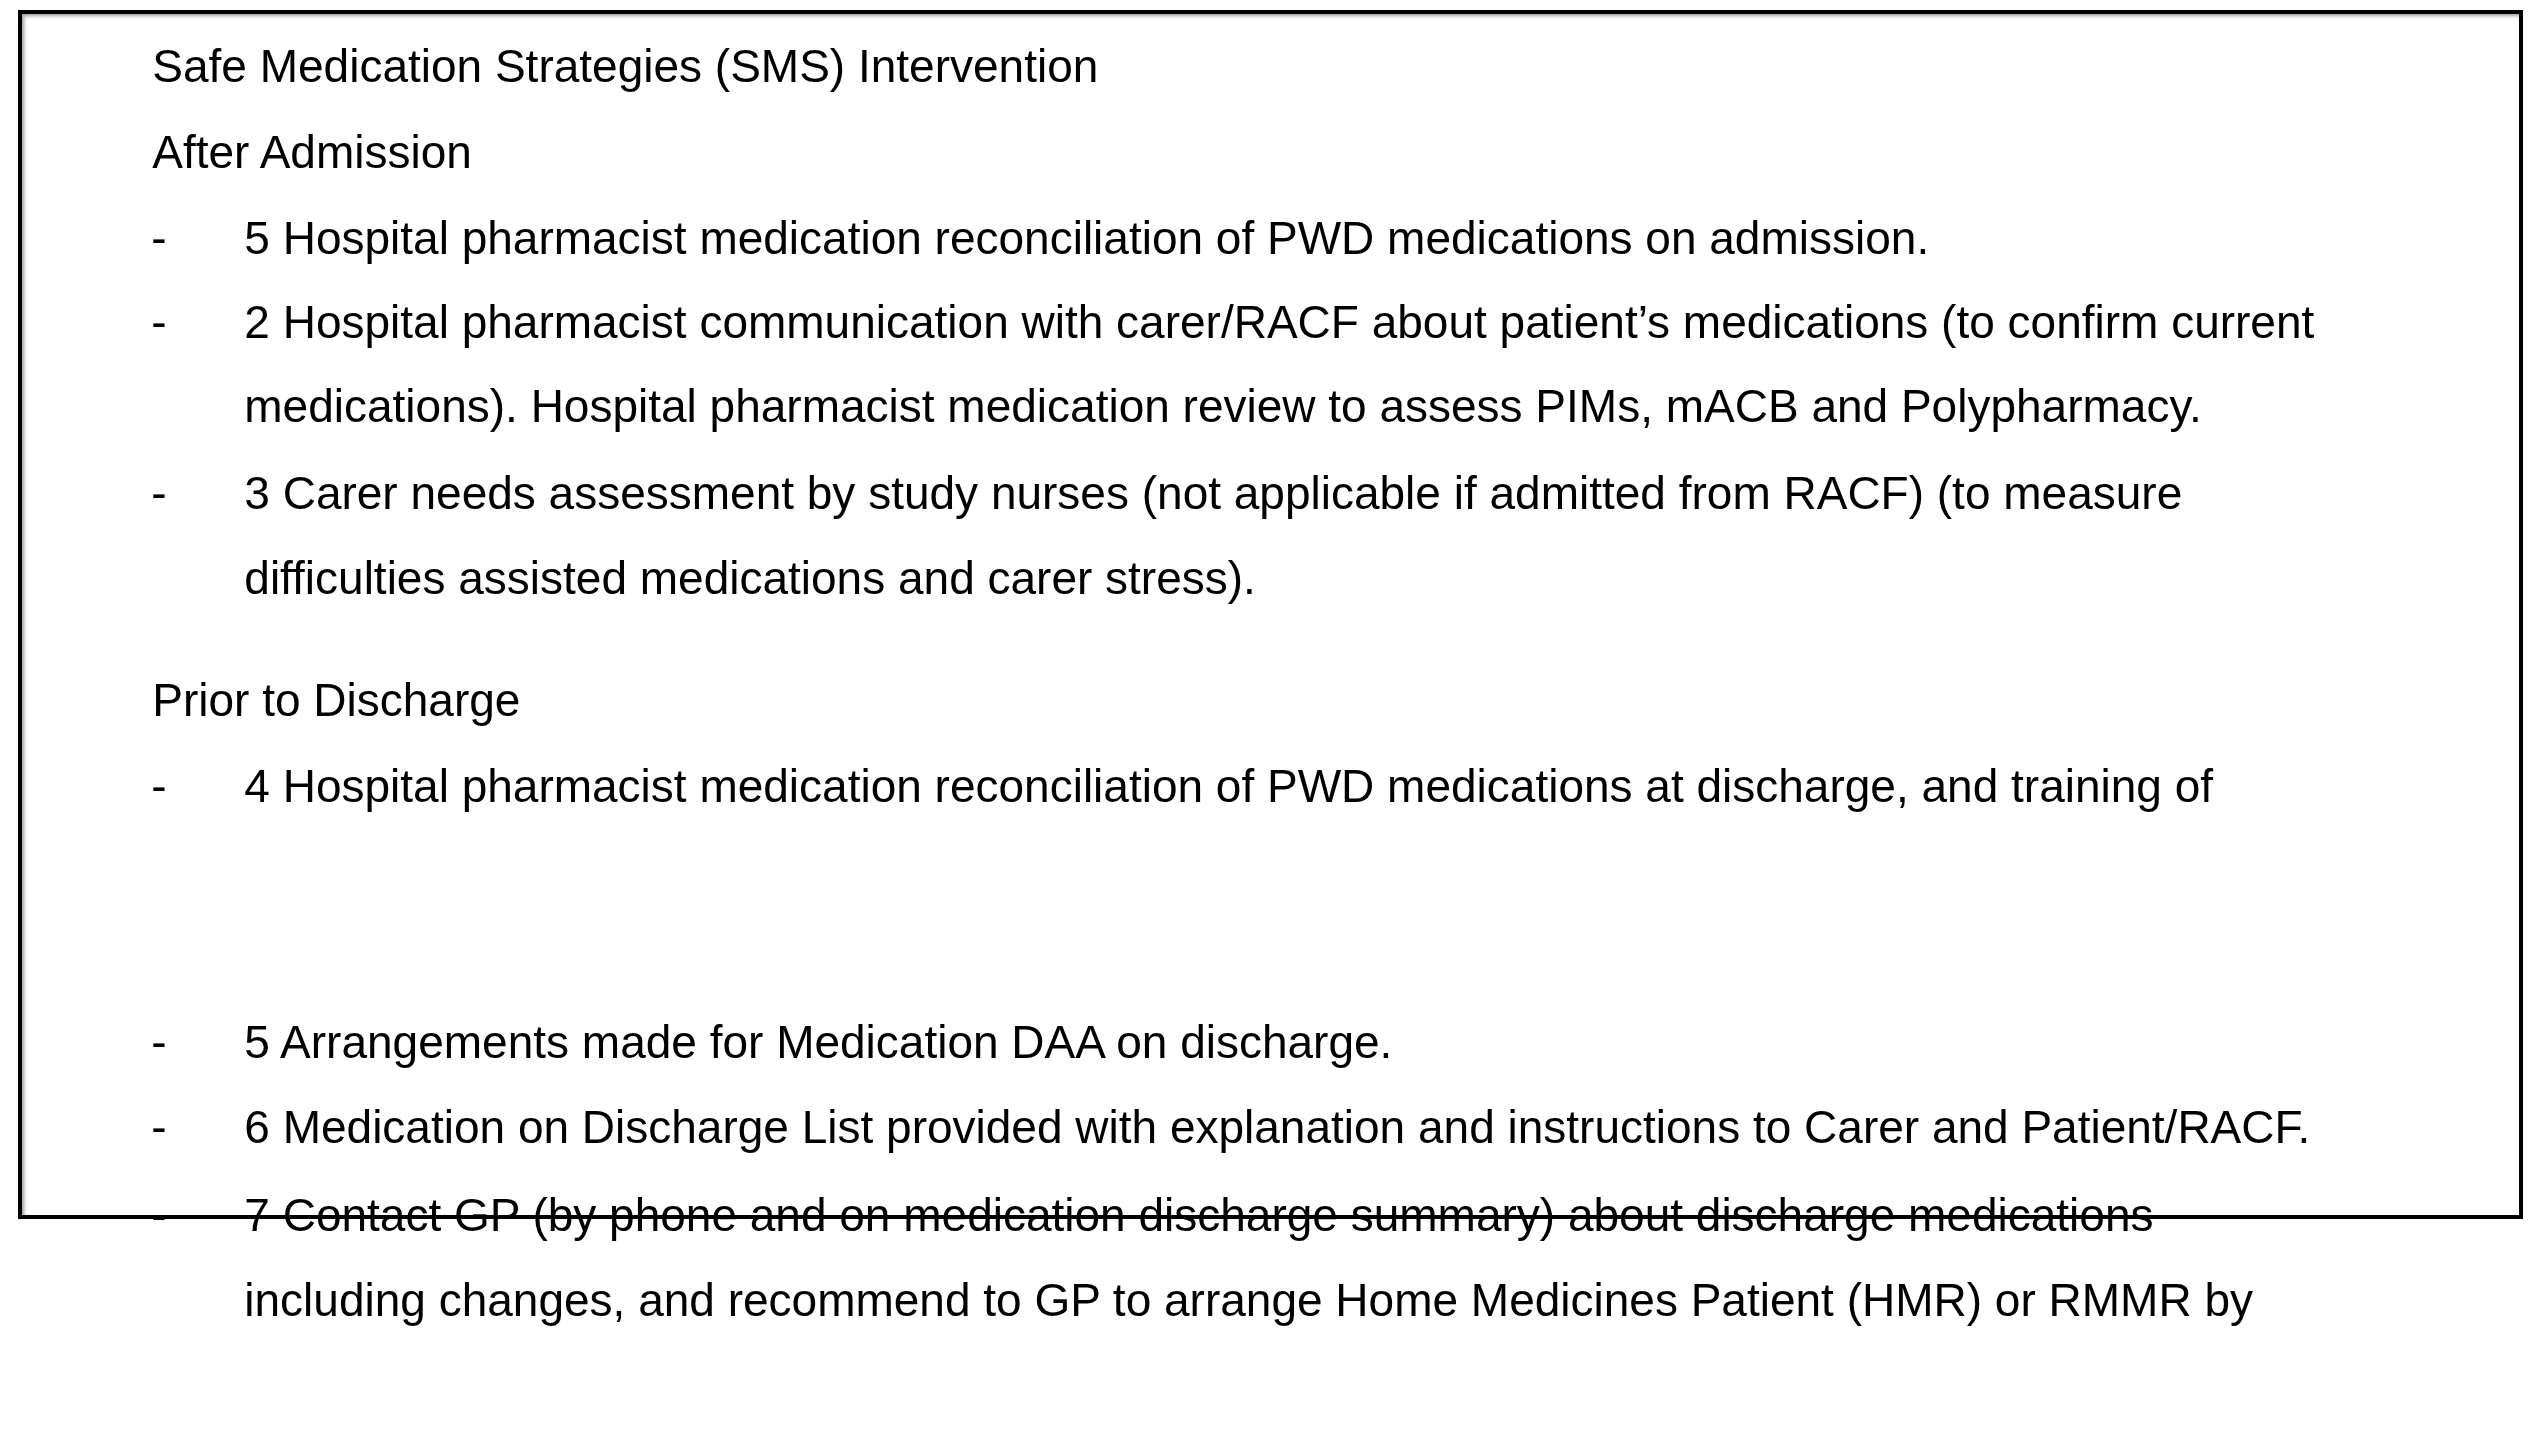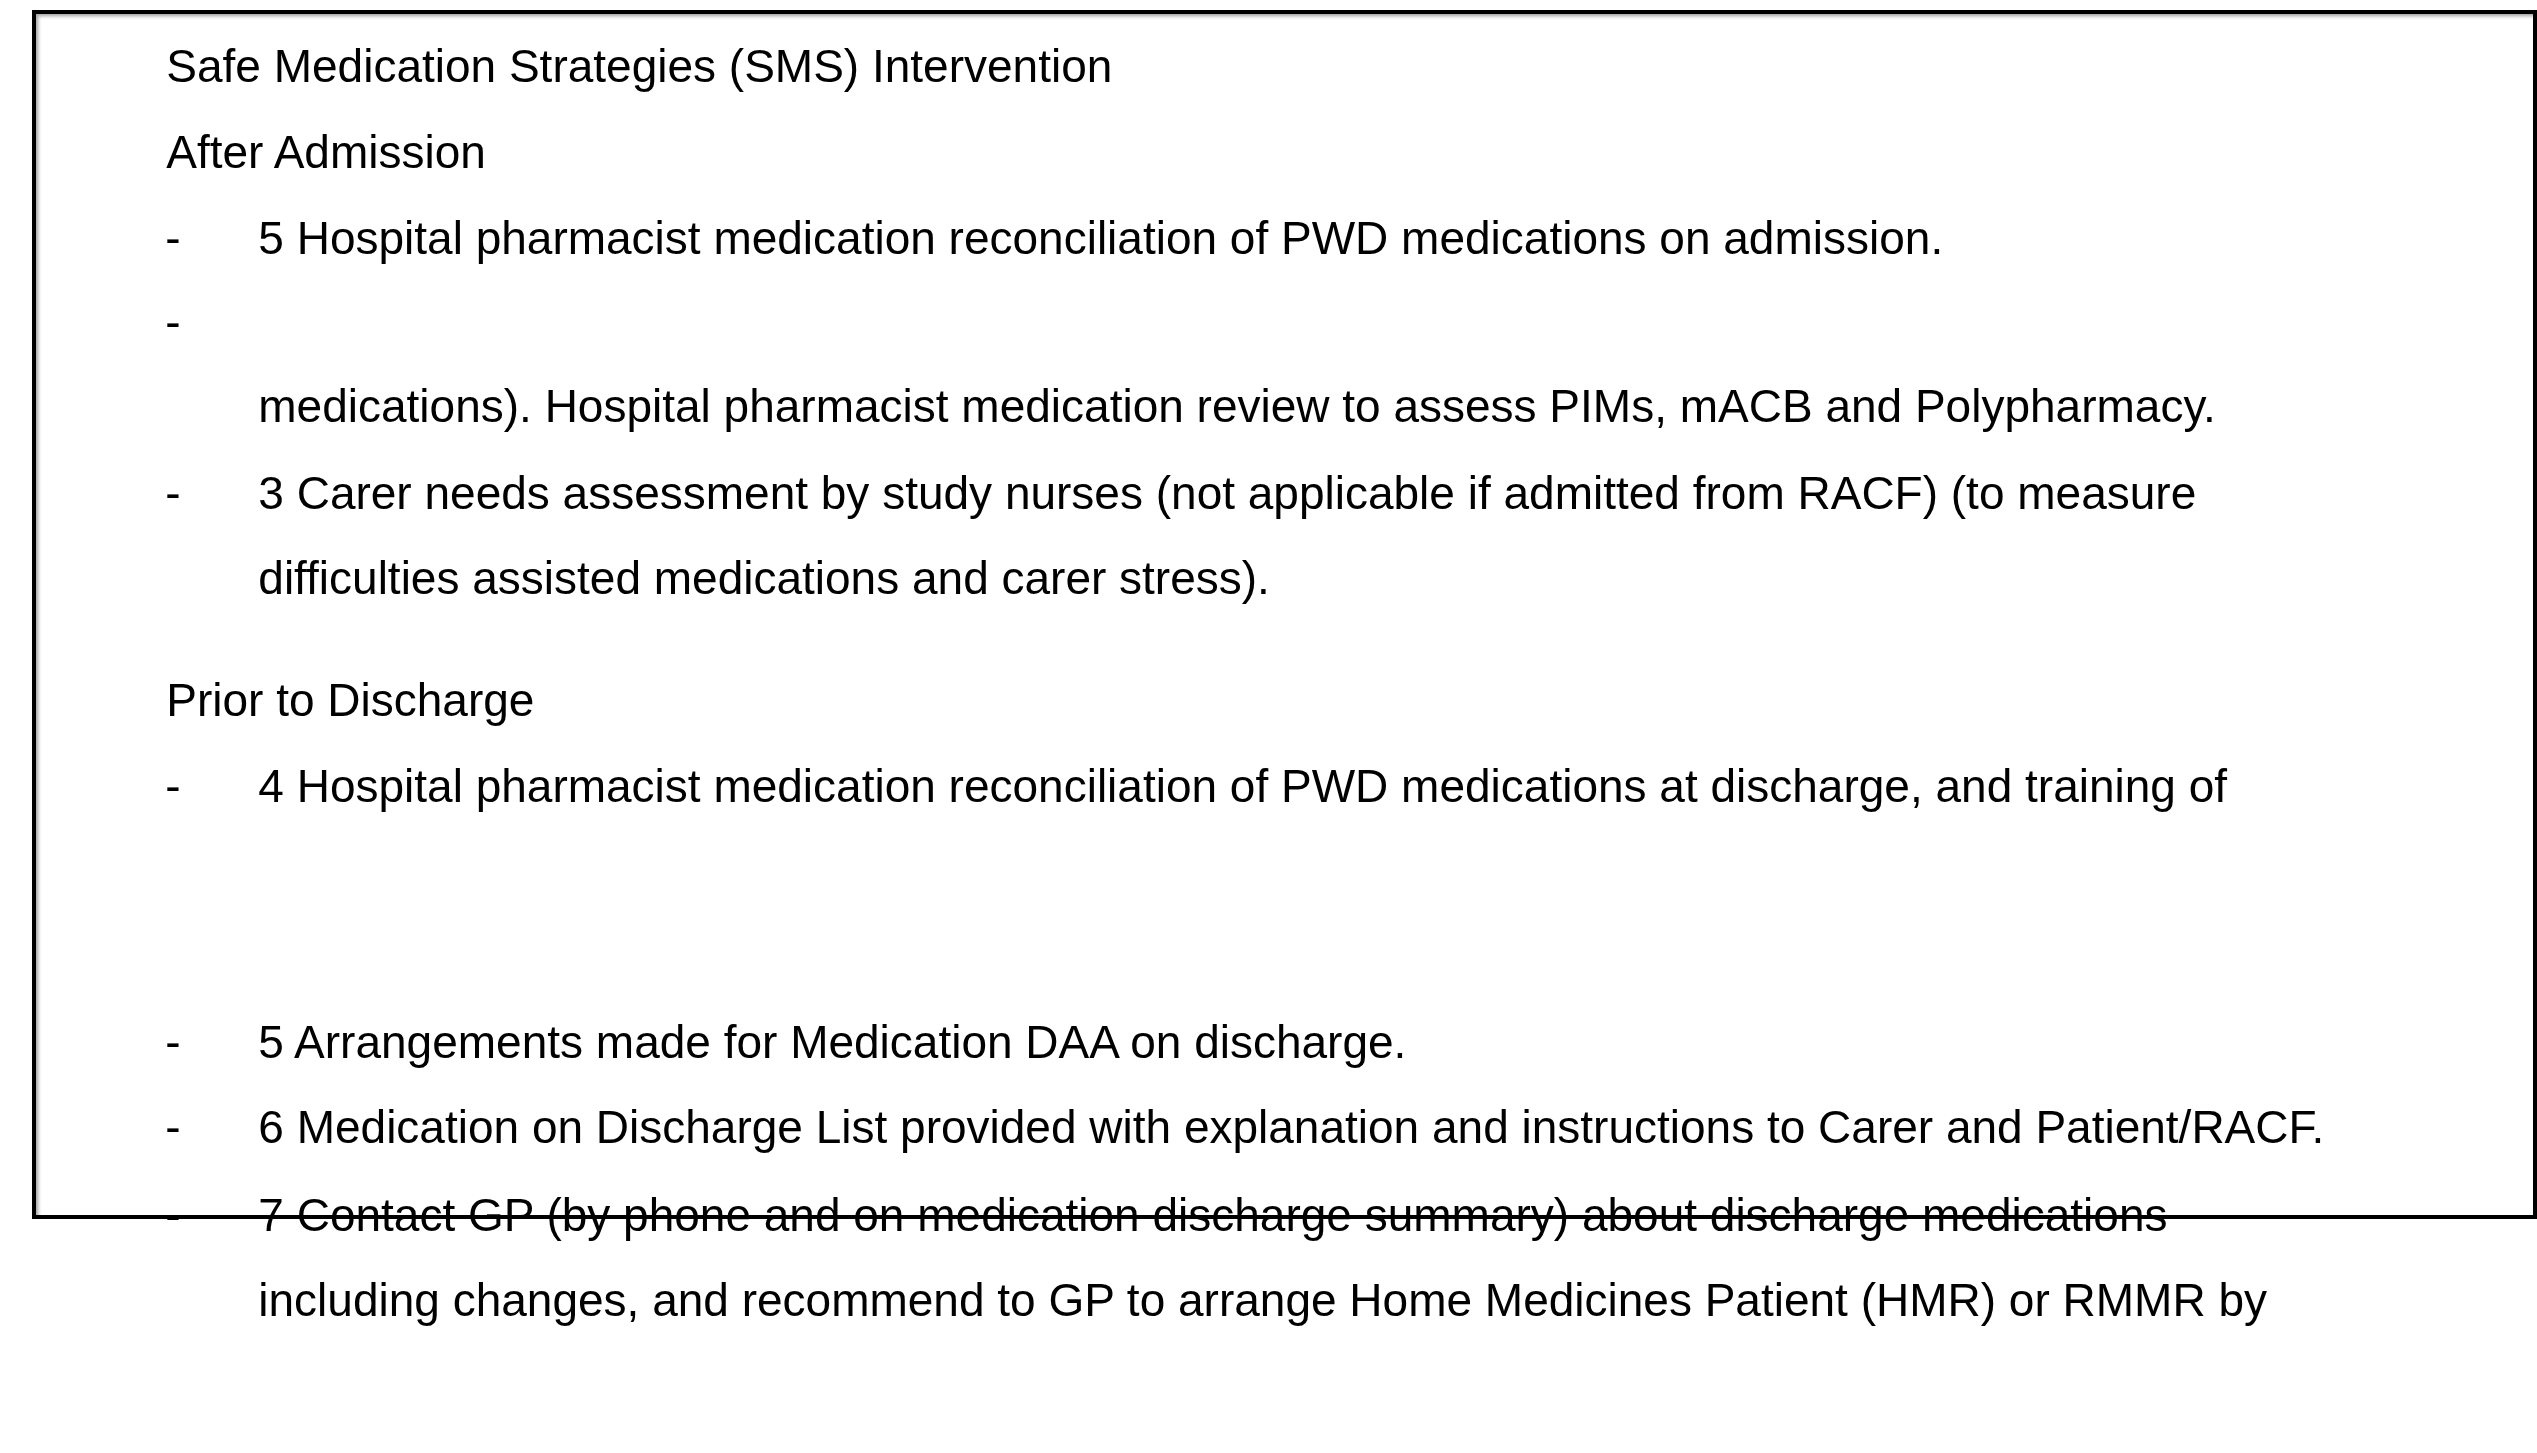--- a/index.html
+++ b/index.html
@@ -1,38 +1,39 @@
 <!DOCTYPE html>
 <html style="font-size:9.4px"><head>
 <meta charset="utf-8">
 <style>
   html, body { margin: 0; padding: 0; background: #ffffff; }
   body { width: 2538px; height: 1454px; position: relative; overflow: hidden;
          font-family: "Liberation Sans", sans-serif; color: #000000; }
   .frame { position: absolute; left: 18.3px; top: 10px; width: 2505px; height: 1209px;
-           box-sizing: border-box; border: 4.7px solid #000000; background: #ffffff; margin-left: 14px; }
+           box-sizing: border-box; border: 4.7px solid #000000; background: #ffffff; }
   .frame::before { content: ""; position: absolute; left: 0; top: 0; right: 0; bottom: 0;
            box-shadow: inset 3.5px 3.5px 3.5px -1.2px rgba(0,0,0,0.35); pointer-events: none; }
   .line { position: absolute; left: 0; white-space: nowrap; font-size: 46px; line-height: 1; }
   .heading { left: 130px; }
   .dash { left: 129px; }
   .text { left: 222px; }
 </style>
 </head>
 <body>
 
 <div class="frame">
   <div class="line heading" style="top:29px">Safe Medication Strategies (SMS) Intervention</div>
 
   <div class="line heading" style="top:115px">After Admission</div>
 
   <div class="line dash" style="top:201px">-</div>
   <div class="line text" style="top:201px">5 Hospital pharmacist medication reconciliation of PWD medications on admission.</div>
 
   <div class="line dash" style="top:285px">-</div>
+  <div class="line text" style="top:285px">2 Hospital pharmacist communication with carer/RACF about patient’s medications (to confirm current</div>
   <div class="line text" style="top:369px">medications). Hospital pharmacist medication review to assess PIMs, mACB and Polypharmacy.</div>
 
   <div class="line dash" style="top:456px">-</div>
   <div class="line text" style="top:456px">3 Carer needs assessment by study nurses (not applicable if admitted from RACF) (to measure</div>
   <div class="line text" style="top:541px">difficulties assisted medications and carer stress).</div>
 
   <div class="line heading" style="top:663px">Prior to Discharge</div>
 
   <div class="line dash" style="top:749px">-</div>
   <div class="line text" style="top:749px">4 Hospital pharmacist medication reconciliation of PWD medications at discharge, and training of</div>

